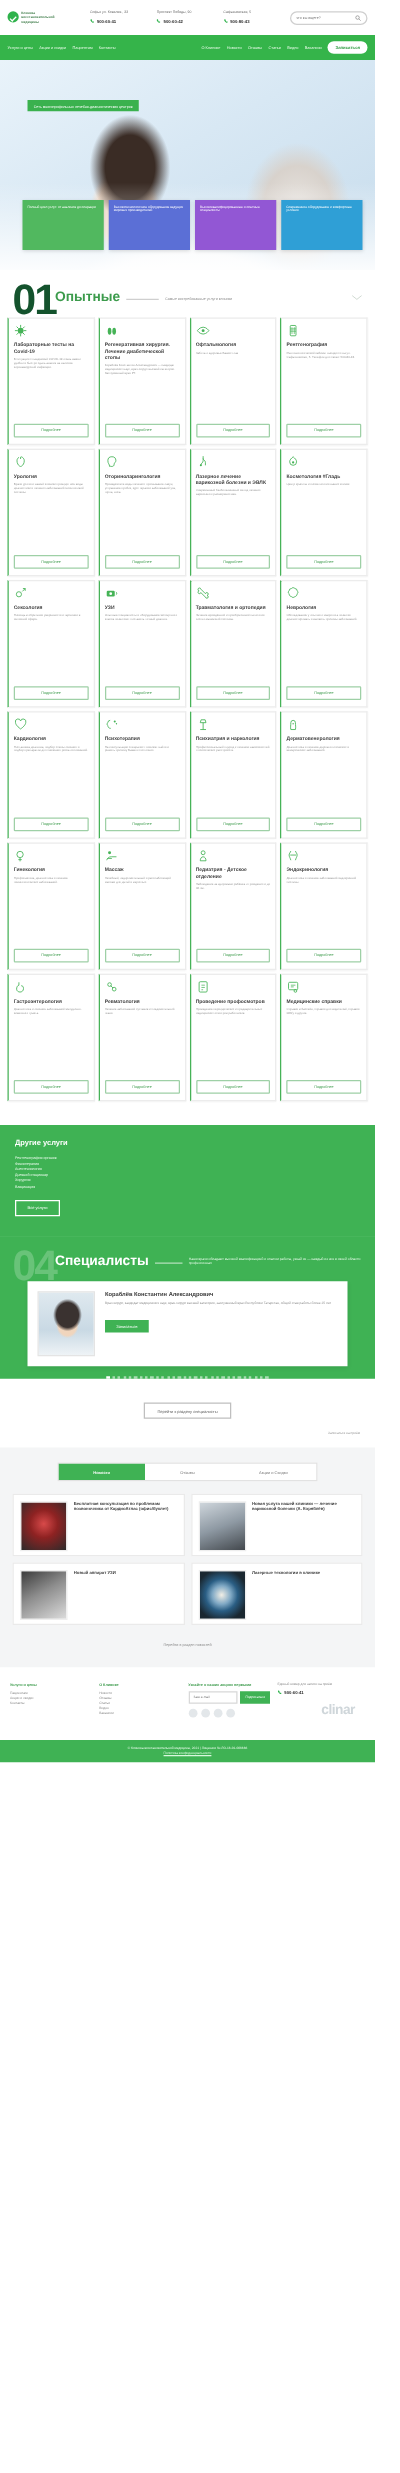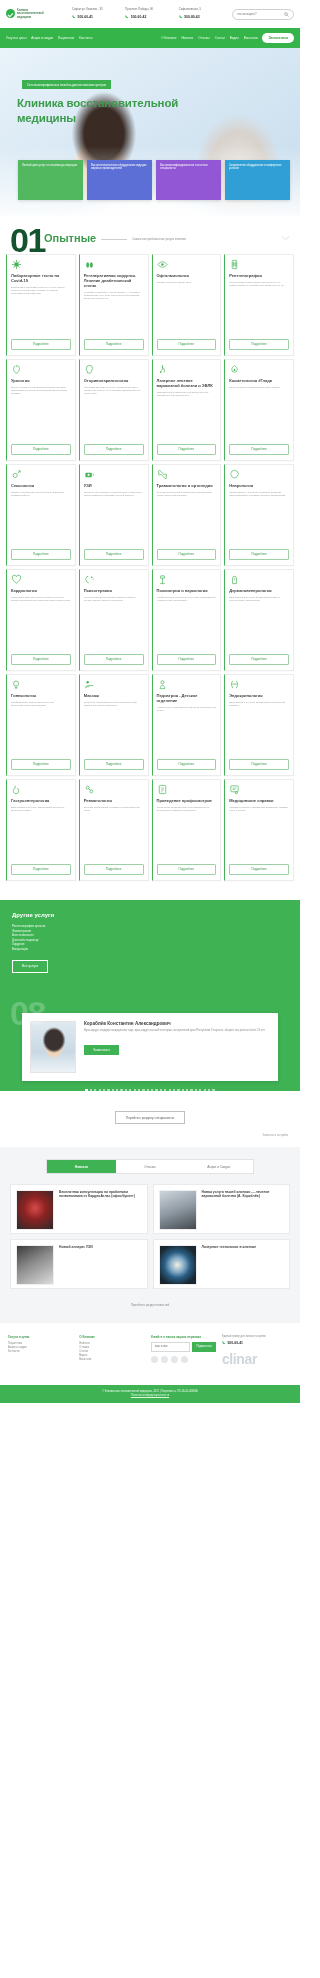--- a/index.html
+++ b/index.html
@@ -281,21 +281,21 @@
   }
   .foot-sub button {
     border: 0; background: #3fb254; color: #fff; font-size: 2.6px; padding: 2.4px 4px;
     font-family: "Liberation Sans", sans-serif;
   }
   .foot-socials { display: flex; gap: 3px; margin-top: 4px; }
   .soc { width: 7px; height: 7px; border-radius: 50%; background: #e3e7ea; }
   .foot-right { flex: 0 0 70px; }
   .foot-phone-label { font-size: 2.6px; color: #8d8d8d; line-height: 3.4px; }
   .foot-brand {
-    margin-top: 5px; font-size: 14px; font-weight: bold; color: #cfd6da; letter-spacing: -0.4px;
+    margin-top: 5px; font-size: 11px; font-weight: bold; color: #cfd6da; letter-spacing: -0.4px; margin-left: 35px;
   }
   .copyright {
     background: #3fb254; color: #eafbec;
     font-size: 2.6px; line-height: 4px; text-align: center;
     padding: 5px 10px; margin-top: 10px;
   }
   .copyright a { color: #d9f7dd; text-decoration: underline; }
 </style>
 </head>
 <body>
@@ -373,21 +373,20 @@
     <a href="#">Видео</a>
     <a href="#">Вакансии</a>
   </div>
   <div class="nav-cta">Записаться</div>
 </div>
 
 <div class="hero">
   <div class="hero-photo"></div>
   <div class="hero-glow"></div>
   <div class="hero-badge">Сеть многопрофильных лечебно-диагностических центров</div>
-  <div class="hero-title">Клиника восстановительной медицины</div>
   <div class="hero-cards">
     <div class="hero-card hc1">Полный цикл услуг: от анализов до операции</div>
     <div class="hero-card hc2">Высокотехнологичное оборудование ведущих мировых производителей</div>
     <div class="hero-card hc3">Высококвалифицированные и опытные специалисты</div>
     <div class="hero-card hc4">Современное оборудование и комфортные условия</div>
   </div>
 </div>
 
 <div class="section-head">
   <div class="big-num">01</div>
@@ -689,21 +688,26 @@
       <li>Анестезиология</li>
       <li>Дневной стационар</li>
       <li>Хирургия</li>
       <li>Вакцинация</li>
     </ul>
   <button class="other-btn">Все услуги</button>
 </div>
 
 <div class="spec-wrap">
   <div class="spec-top">
-    <div class="spec-num">08</div>
+    <div class="spec-num">04</div>
+    <div class="spec-head">
+      <div class="spec-title">Специалисты</div>
+      <div class="spec-rule"></div>
+      <div class="spec-sub">Наши врачи обладают высокой квалификацией и опытом работы, узнай их — каждый из них в своей области профессионал</div>
+    </div>
 
     <div class="doc-card">
       <div class="doc-photo"></div>
       <div class="doc-info">
         <div class="doc-name">Кораблёв Константин Александрович</div>
         <div class="doc-bio">Врач-хирург, кандидат медицинских наук, врач-хирург высшей категории, заслуженный врач Республики Татарстан, общий стаж работы более 25 лет</div>
         <button class="doc-btn">Записаться</button>
       </div>
     </div>
 

